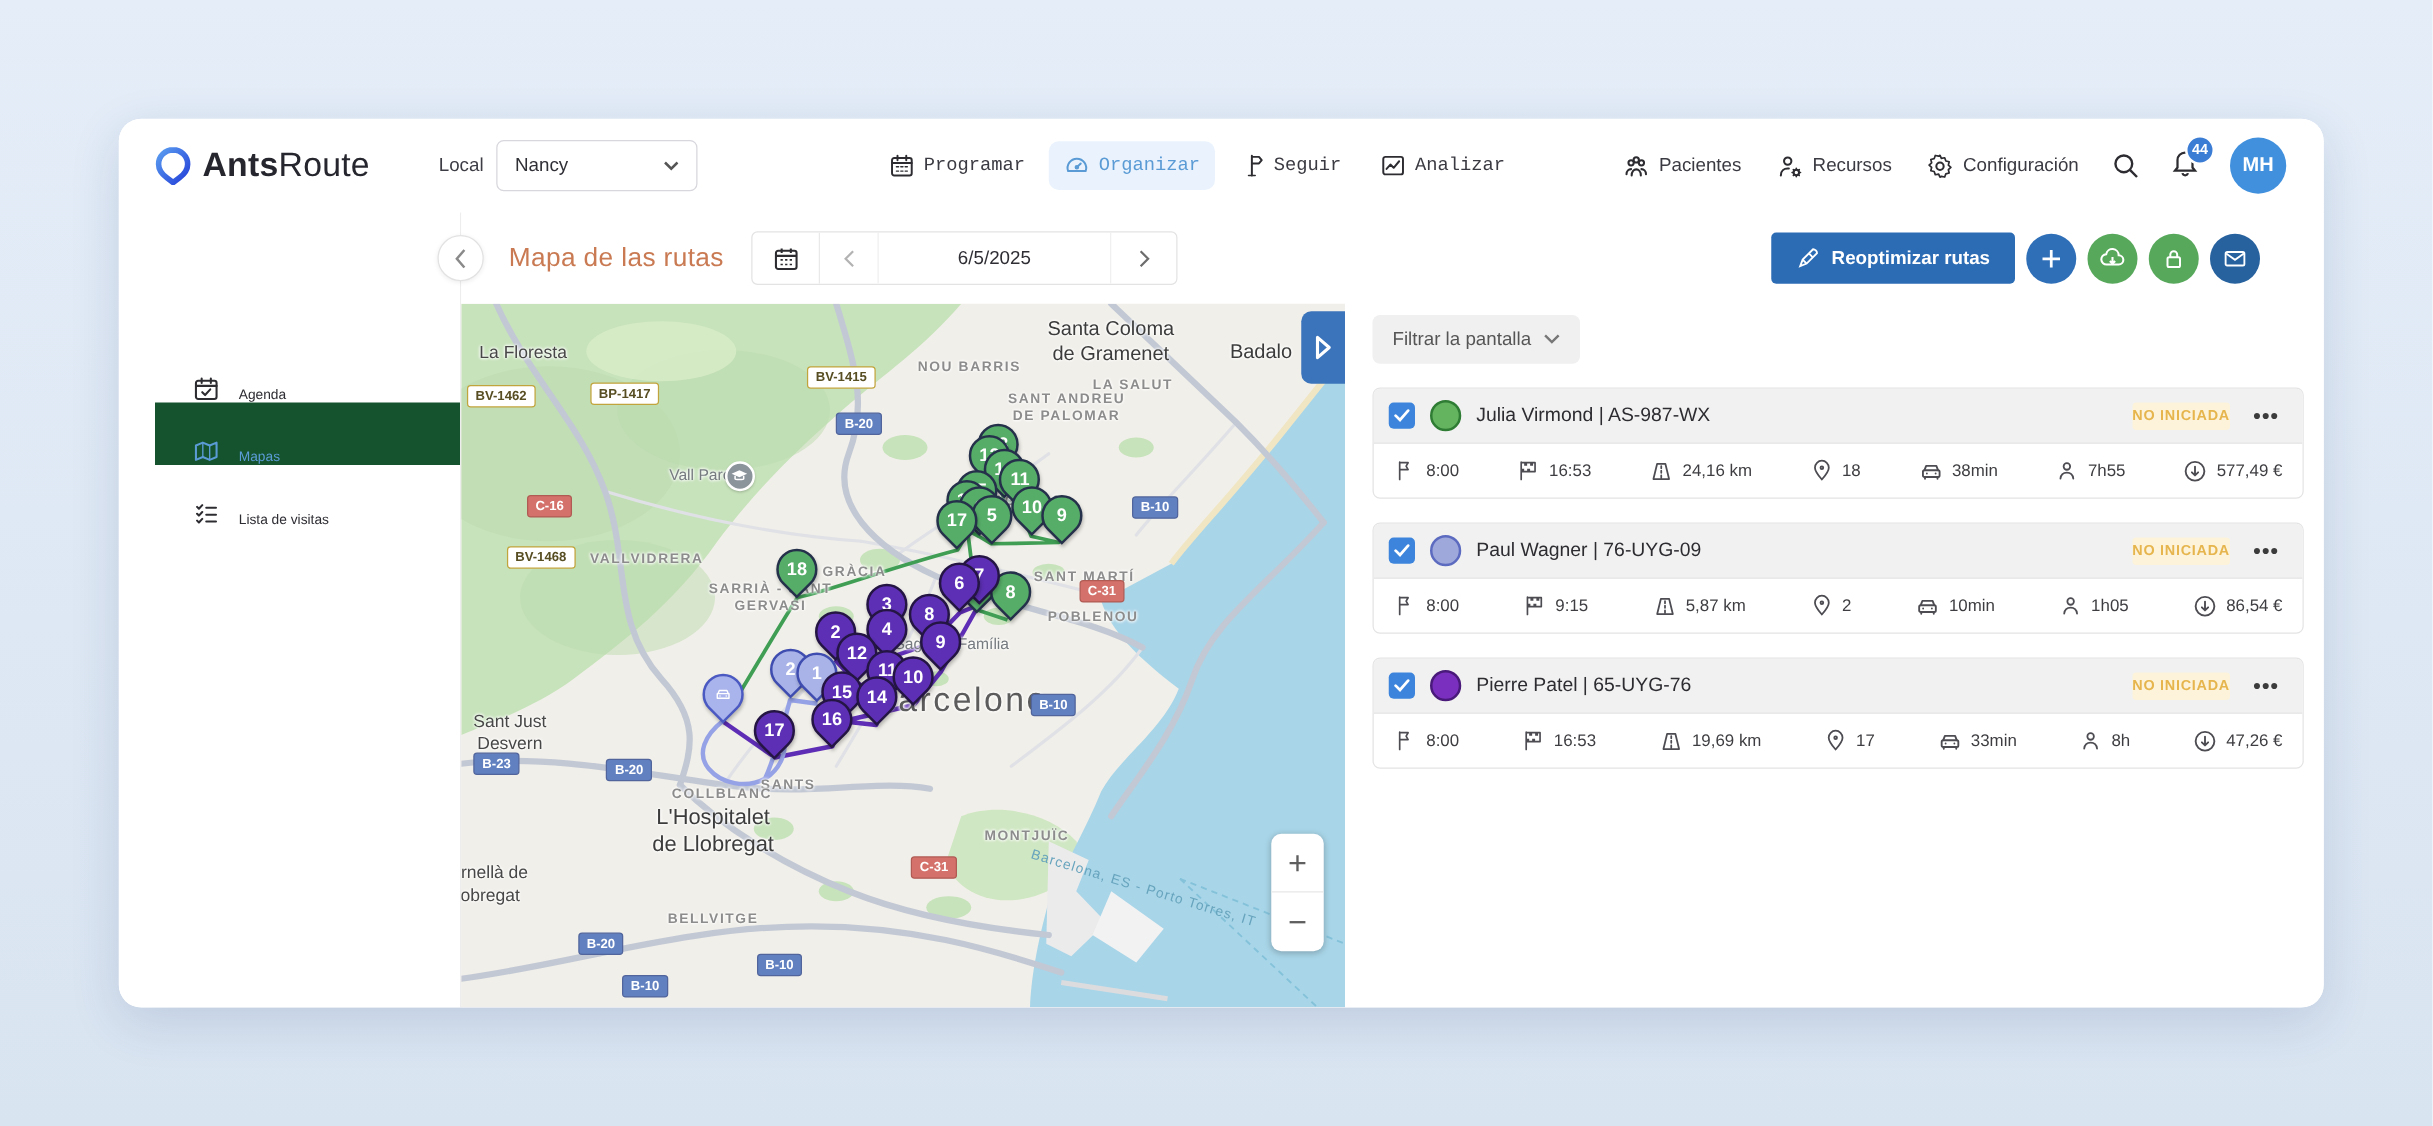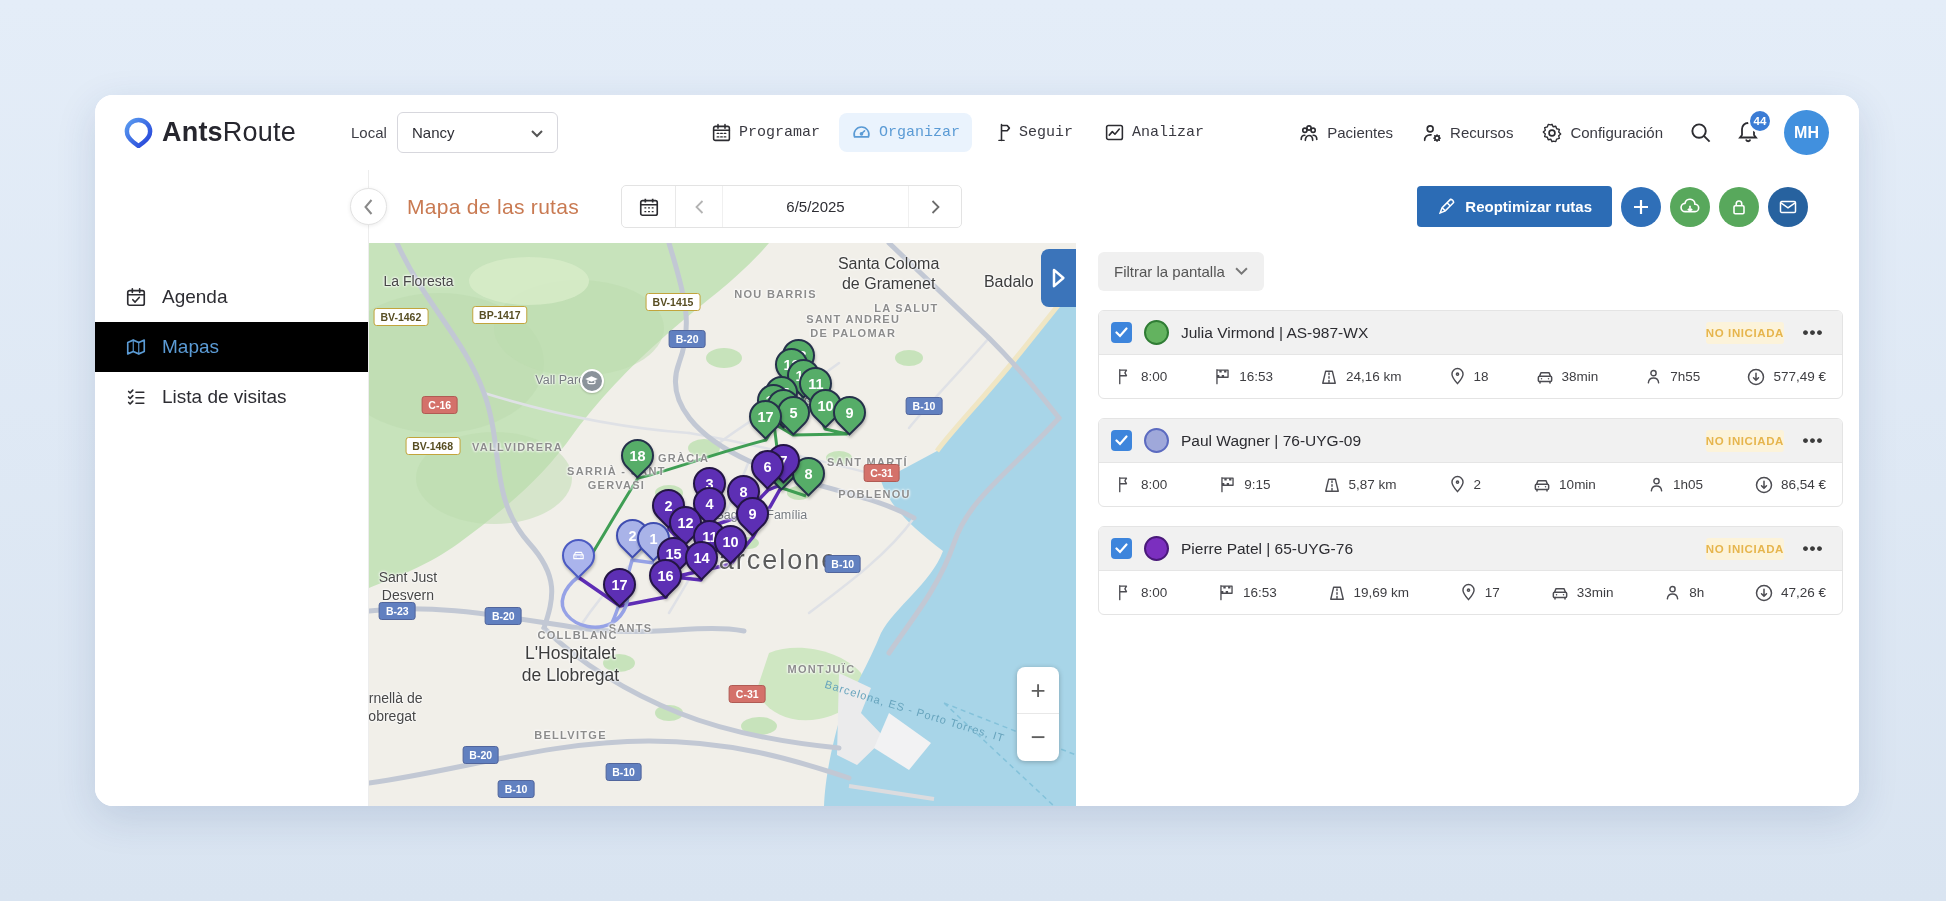--- a/index.html
+++ b/index.html
@@ -33,35 +33,35 @@
     justify-content:center; border:2px solid #fff; }
   .avatar { width:45px; height:45px; border-radius:50%; background:#4190de; color:#fff; font-weight:bold;
     font-size:16px; display:flex; align-items:center; justify-content:center; cursor:pointer; }
 
   .ic { display:inline-flex; align-items:center; justify-content:center; }
   .ic svg { display:block; }
 
   
   .body-row { position:absolute; top:75px; left:0; right:0; bottom:0; display:flex; }
   .sidebar { width:273px; background:#fff; flex:none; padding-top:102px; }
-  .side-item { height:50px; display:flex; align-items:center; gap:15px; padding-left:30px; font-size:19px;
-    color:#2d2d33; cursor:pointer; }
-  .side-item.active { background:#000000; color:#5b9bd5; }
+  .side-item { height:50px; display:flex; align-items:flex-end; gap:15px; padding-left:30px; font-size:11px;
+    color:#2d2d33; cursor:pointer;margin-left:29px; }
+  .side-item.active { background:#14532d; color:#5b9bd5; }
   .side-item.active .ic svg { stroke:#5b9bd5; }
 
   .content { position:relative; flex:1; border-left:1px solid #ededed; }
 
   
   .toolbar { position:relative; height:73px; background:#fff; }
   .back-circle { position:absolute; left:-19px; top:18px; width:37px; height:37px; border-radius:50%;
     background:#fff; border:1px solid #e2e2e2; box-shadow:0 1px 4px rgba(0,0,0,.08); display:flex;
     align-items:center; justify-content:center; cursor:pointer; color:#8a8a8a; }
   .page-title { position:absolute; left:38px; top:0; height:73px; display:flex; align-items:center;
     font-size:21px; color:#c97a52; letter-spacing:.3px; }
-  .date-group { position:absolute; left:252px; top:15px; height:43px; display:flex; border:1px solid #e3e3e3;
+  .date-group { position:absolute; left:232px; top:15px; height:43px; display:flex; border:1px solid #e3e3e3;
     border-radius:5px; overflow:hidden; background:#fff; }
   .date-group > div { display:flex; align-items:center; justify-content:center; cursor:pointer; }
   .dg-cal { width:54px; border-right:1px solid #e9e9e9; }
   .dg-prev { width:47px; color:#a9a9a9; border-right:1px solid #f0f0f0; }
   .dg-date { width:185px; font-size:15px; color:#2e2e34; cursor:default; }
   .dg-next { width:53px; color:#6d6d6d; border-left:1px solid #f0f0f0; }
   .toolbar-actions { position:absolute; right:51px; top:16px; display:flex; align-items:center; gap:9px; }
   .reopt-btn { height:41px; padding:0 20px; background:#2c6cb5; border-radius:4px; color:#fff; font-weight:bold;
     font-size:15px; display:flex; align-items:center; gap:9px; cursor:pointer; }
   .circle-btn { width:40px; height:40px; border-radius:50%; display:flex; align-items:center;

